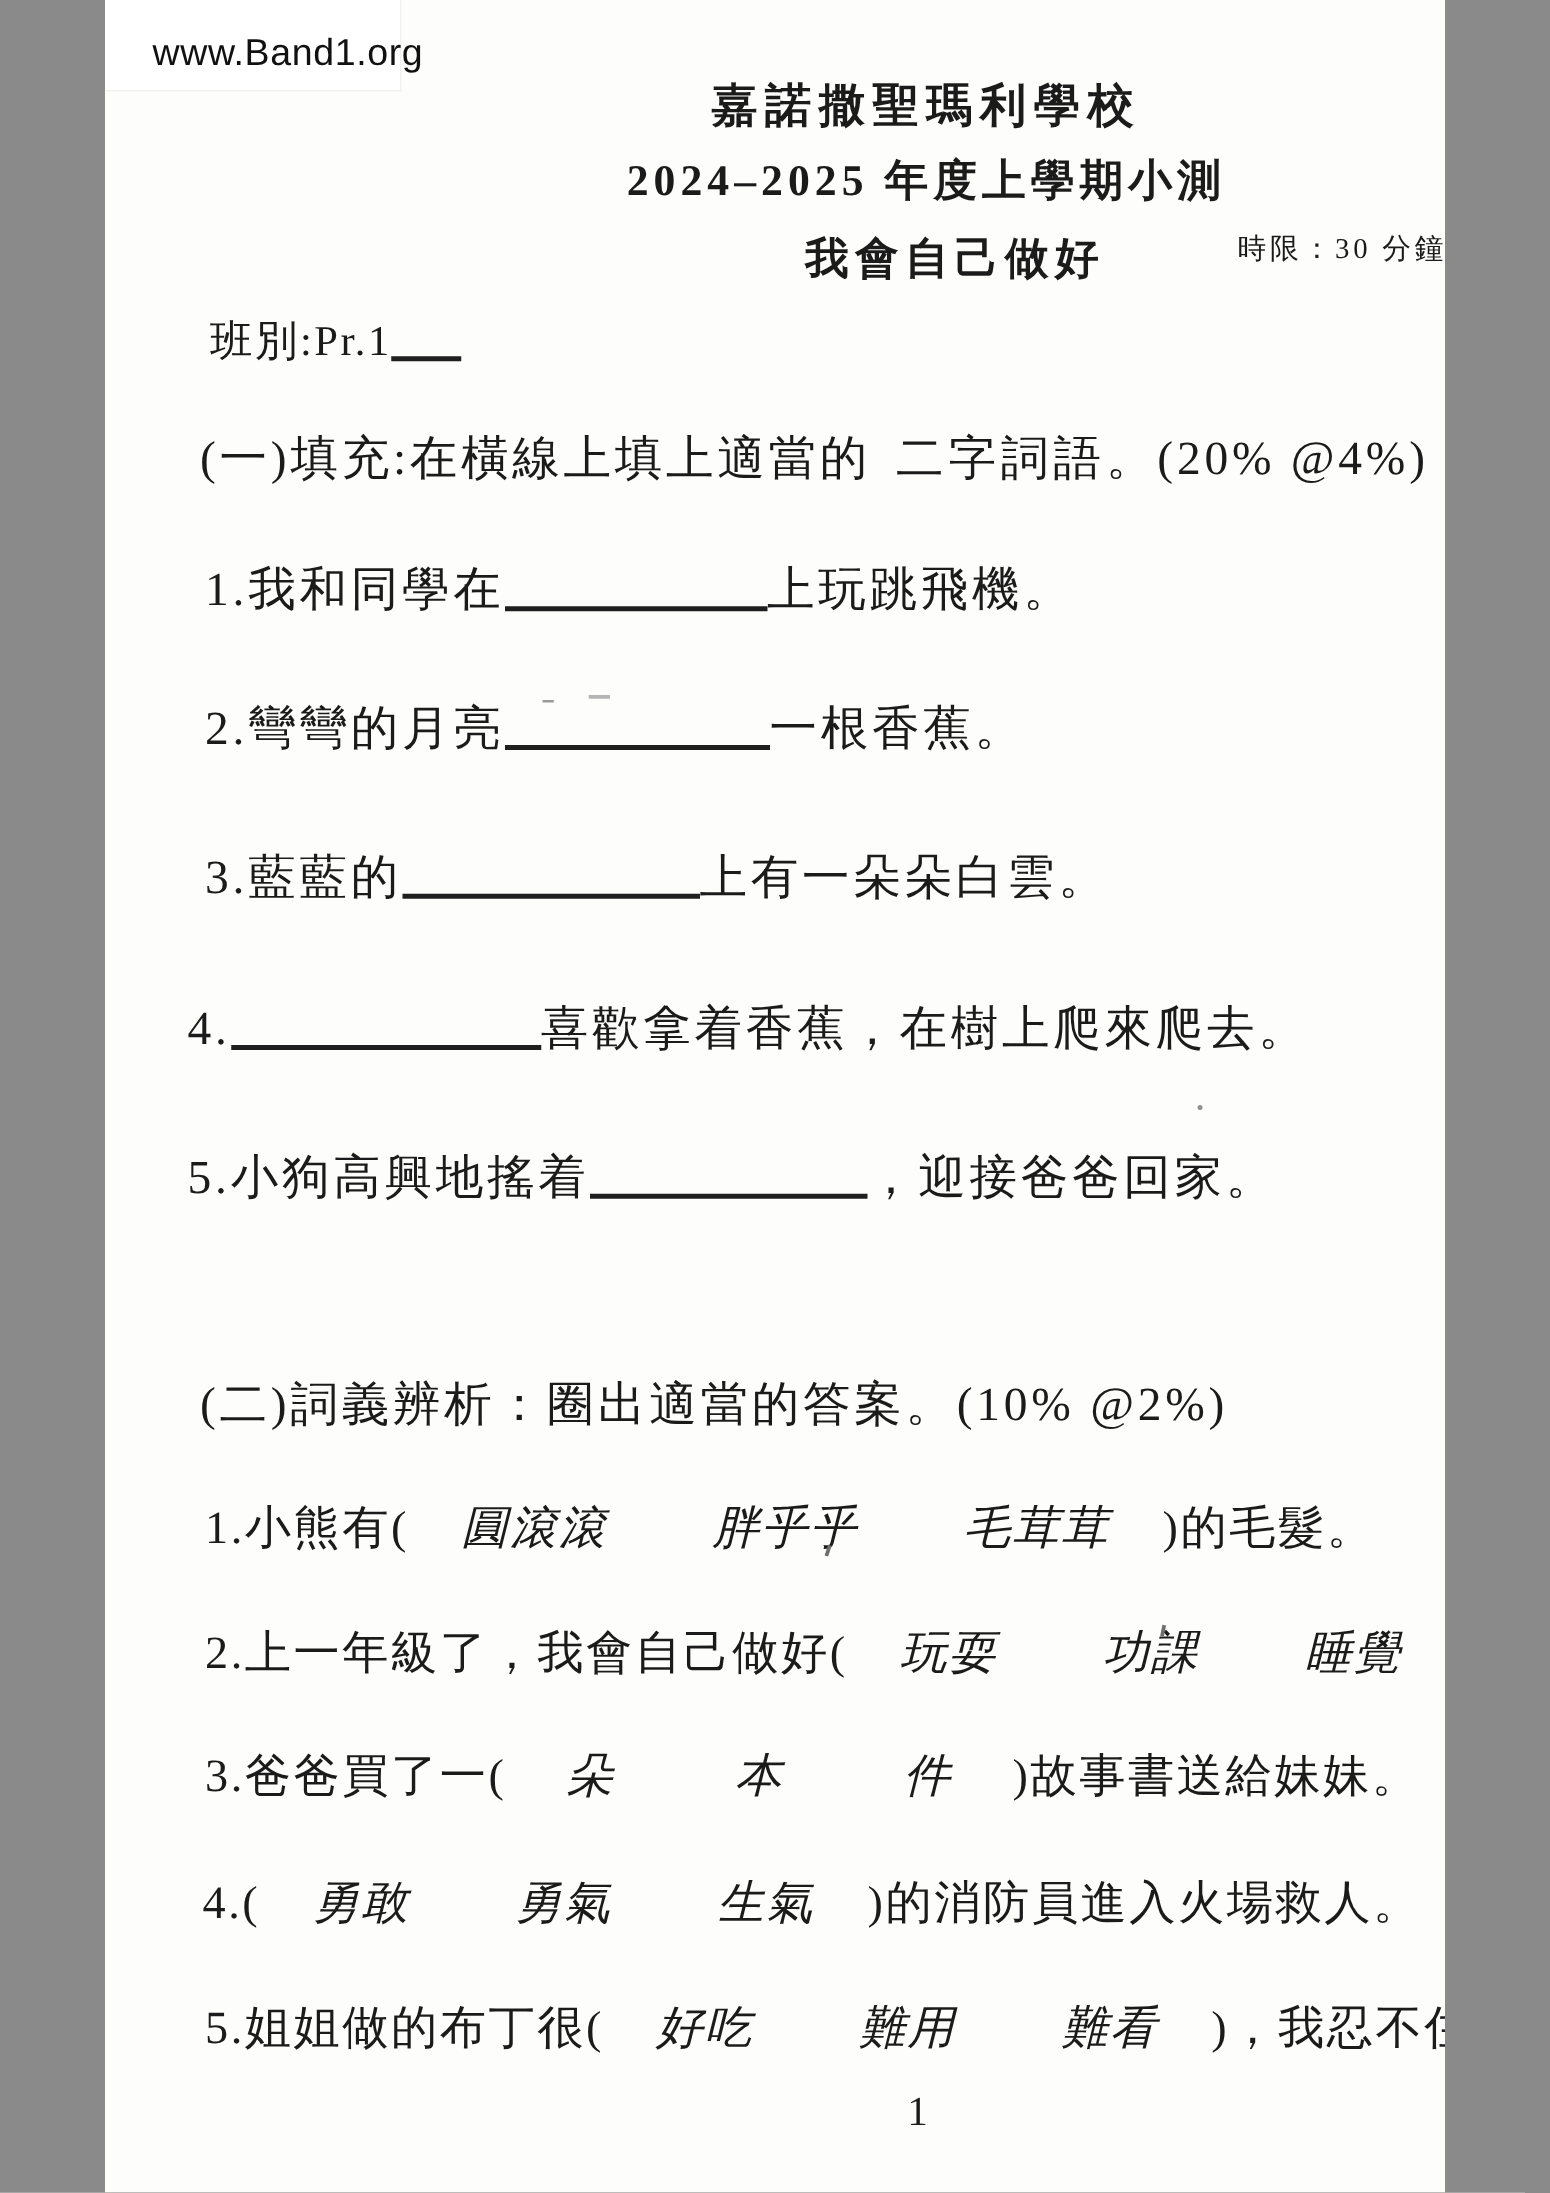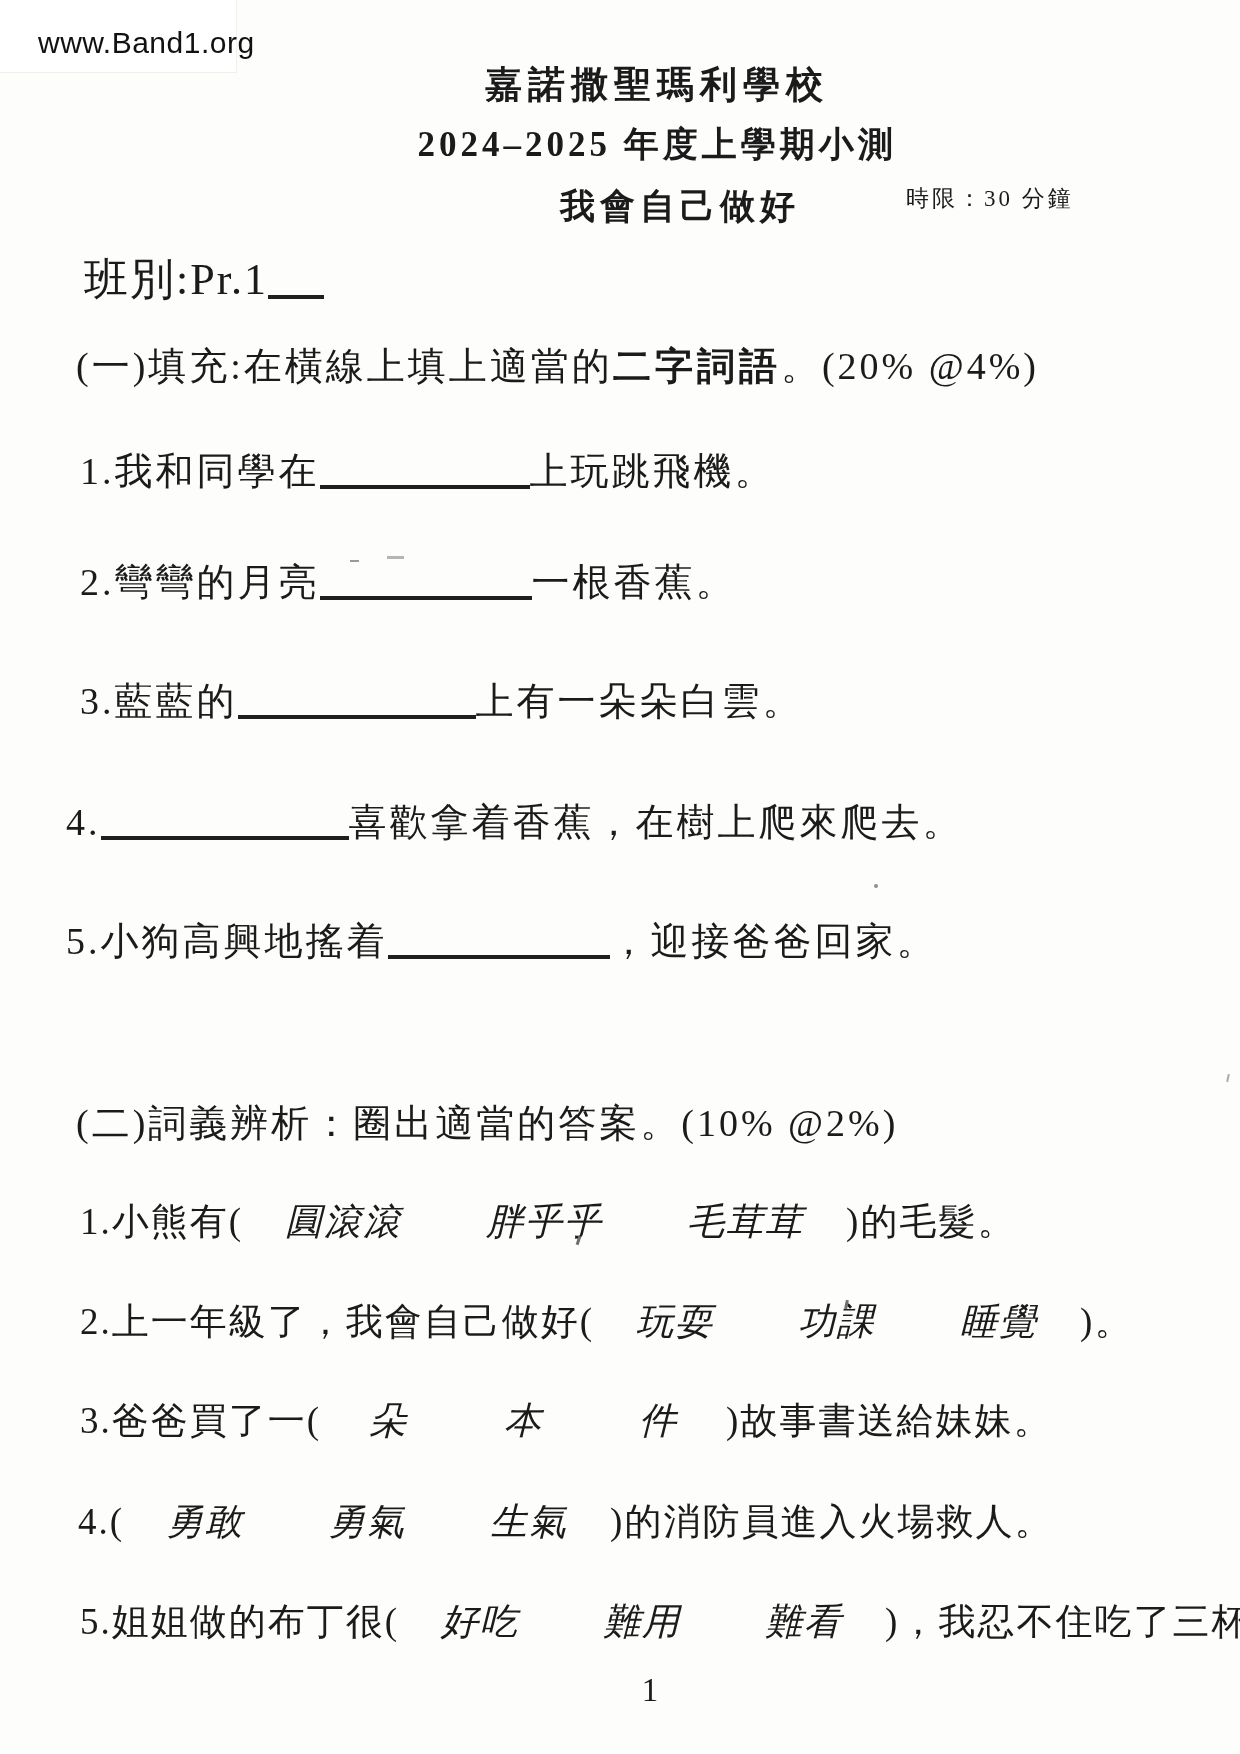--- a/index.html
+++ b/index.html
@@ -1,18 +1,18 @@
 <!DOCTYPE html>
 <html><head>
 <meta charset="utf-8">
 <style>
   html,body{margin:0;padding:0;background:#8a8a8a;}
   .page{
     position:relative;
-    width:1240px;height:1754px;
+    width:1072px;height:1754px;
     margin:0 auto;
     background:#fdfdfc;
     overflow:hidden;
     color:#1b1b1b;
     font-family:"Liberation Serif","DejaVu Serif",serif;
   }
   .line{position:absolute;white-space:nowrap;}
 
   .watermark-box{
     position:absolute;top:0;left:0;width:236px;height:72px;
@@ -23,33 +23,33 @@
     font-family:"Liberation Sans","DejaVu Sans",sans-serif;
     font-size:30px;color:#111;letter-spacing:0.5px;
   }
 
   .centered{left:0;width:1314px;text-align:center;}
   .school-title{top:60px;font-size:37px;letter-spacing:6px;font-weight:600;}
   .term-title{top:121px;font-size:35px;letter-spacing:4px;font-weight:600;}
   .subject{top:183px;left:560px;font-size:35px;letter-spacing:5px;font-weight:600;}
   .time-limit{top:183px;left:906px;font-size:23px;letter-spacing:3px;font-weight:400;}
 
-  .meta-row{top:250px;font-size:44px;letter-spacing:2px;}
+  .meta-row{top:250px;font-size:34px;letter-spacing:2px;}
   .class-field{left:84px;}
   .name-field{left:706px;}
 
   .blank{
     display:inline-block;
     border-bottom:4px solid #1f1f1f;
     transform:translateY(5px);
   }
   .gap{display:inline-block;}
 
   .s1-head{top:341px;left:76px;font-size:38px;letter-spacing:3px;}
-  .s1-head .bold{font-weight:bold;letter-spacing:4px;}
+  .s1-head .bold{font-weight:normal;letter-spacing:4px;margin-left:20px;}
   .s2-head{top:1098px;left:76px;font-size:38px;letter-spacing:3px;}
 
   .q{font-size:38px;letter-spacing:3px;}
   .q1{top:446px;left:80px;}
   .q2{top:557px;left:80px;}
   .q3{top:676px;left:80px;text-align:right;}
   .q4{top:797px;left:66px;}
   .q5{top:916px;left:66px;}
 
   .mc{font-size:37px;letter-spacing:2px;}

